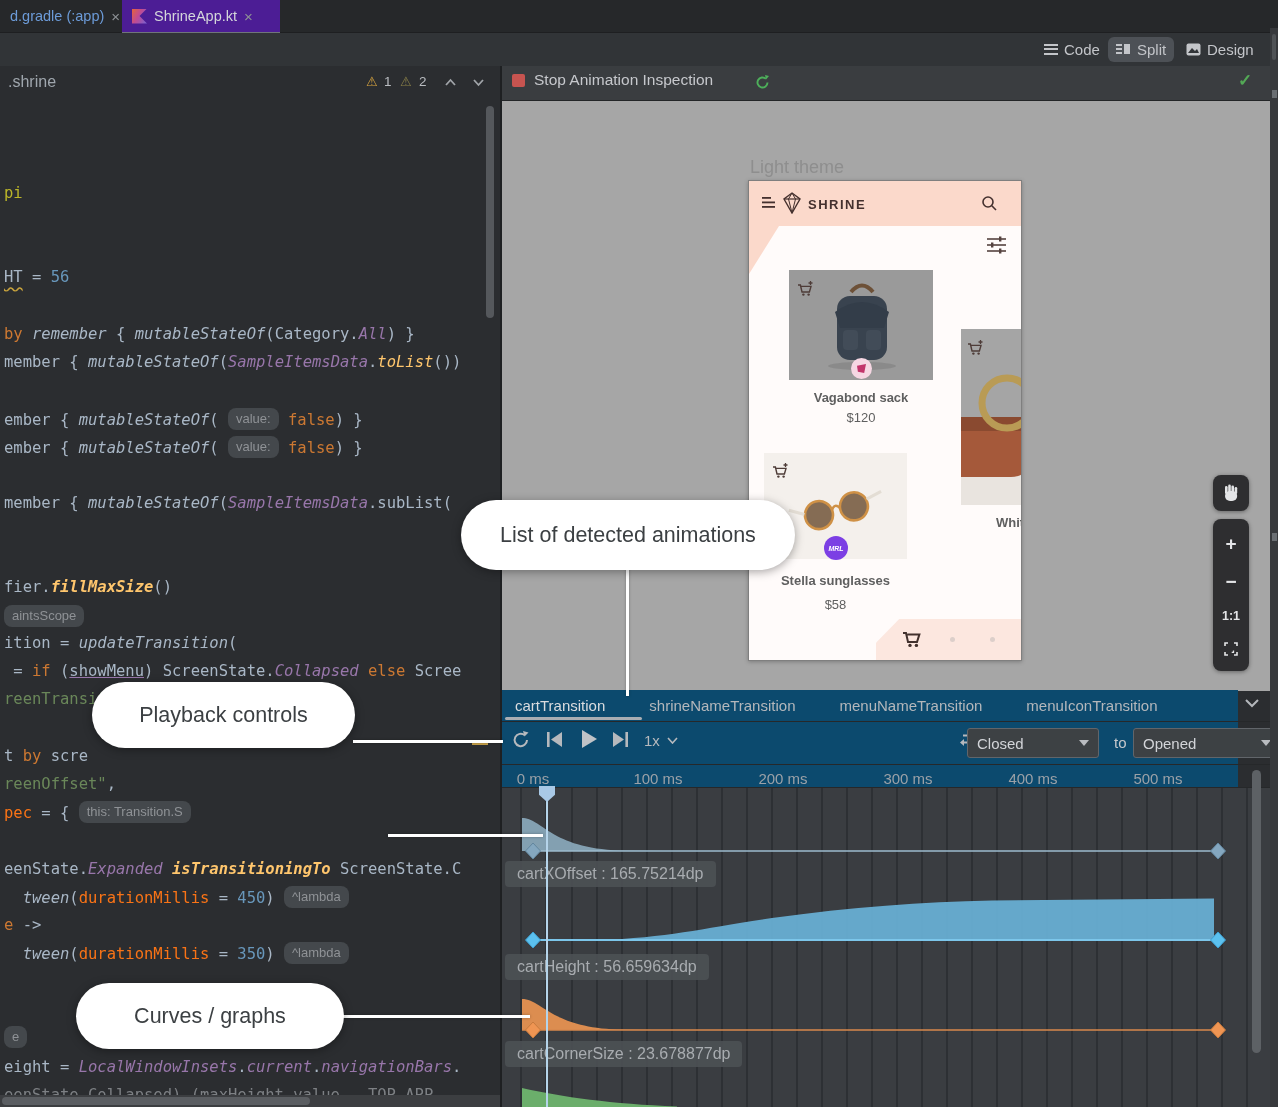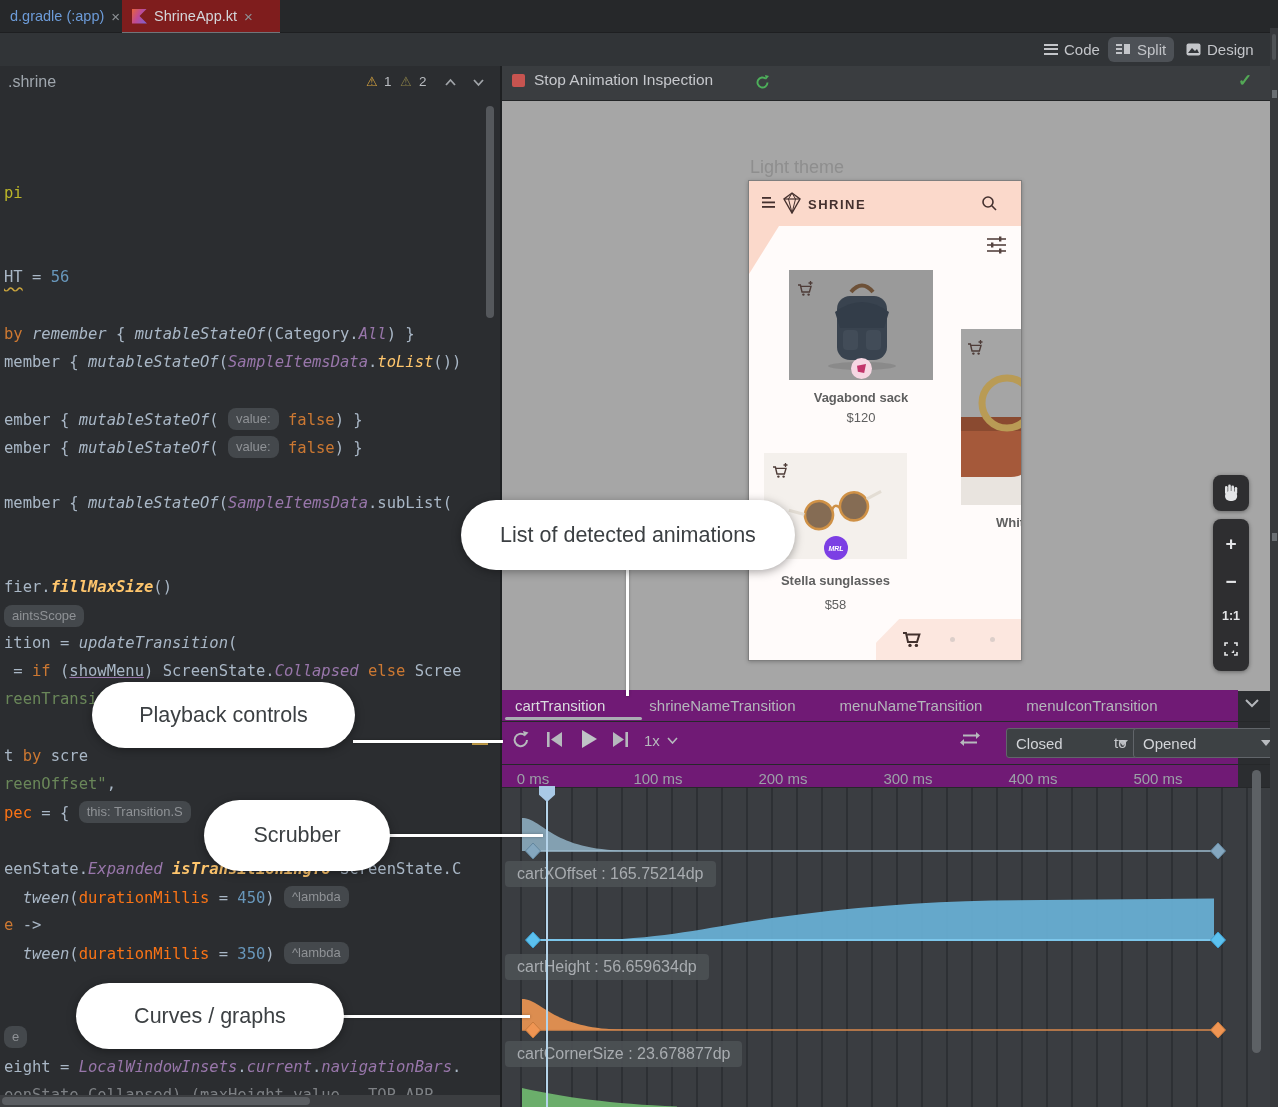--- a/index.html
+++ b/index.html
@@ -4,21 +4,21 @@
 <style>
   html,body{margin:0;padding:0;background:#2b2d30;}
   #root{position:relative;width:1278px;height:1107px;overflow:hidden;background:#2b2d30;
         font-family:"Liberation Sans",sans-serif;}
   .abs{position:absolute;}
   
   .tabbar{left:0;top:0;width:1278px;height:32px;background:#26282a;border-bottom:1px solid #1e1f21;}
   .etab{position:absolute;top:0;height:32px;display:flex;align-items:center;gap:7px;font-size:14.5px;padding:0 10px;}
   .etab .x{color:#8e9296;font-size:15px;line-height:1;}
   .etab.inactive{color:#6c9bd8;}
-  .etab.active{background:#7f1d1d;color:#d4d6da;border-bottom:3px solid #70757a;}
+  .etab.active{background:#4c1d95;color:#d4d6da;border-bottom:3px solid #70757a;}
   .kticon{width:15px;height:15px;background:linear-gradient(120deg,#e6633a 0%,#bf4a95 45%,#7464d6 100%);
           clip-path:polygon(0 0,100% 0,50% 50%,100% 100%,0 100%);}
   
   .row2{left:0;top:33px;width:1278px;height:33px;background:#313437;border-bottom:1px solid #26282a;}
   .vmode{position:absolute;top:4px;height:25px;display:flex;align-items:center;gap:6px;color:#c3c5c9;font-size:15px;padding:0 8px;}
   .vmode.sel{background:#4d5156;border-radius:6px;}
   .bars{width:14px;height:11px;background:repeating-linear-gradient(to bottom,#c3c5c9 0 2px,transparent 2px 4.5px);}
   
   .crumbrow{left:0;top:66px;width:500px;height:34px;background:#2b2d30;}
   .stoprow{left:502px;top:66px;width:776px;height:34px;background:#3a3d40;}
@@ -55,21 +55,21 @@
   .sh-img{position:absolute;overflow:hidden;}
   .sh-name{position:absolute;color:#5f5f5f;font-size:13px;font-weight:bold;text-align:center;white-space:nowrap;}
   .sh-price{position:absolute;color:#5f5f5f;font-size:13px;text-align:center;}
   .sh-bottombar{position:absolute;left:127px;top:438px;width:145px;height:41px;background:#fce7df;
                 clip-path:polygon(16% 0,100% 0,100% 100%,0 100%,0 58%);}
   .dot{width:5px;height:5px;border-radius:50%;background:#dccfca;}
   .zbtn{background:#2e2e30;border-radius:8px;box-shadow:0 1px 4px rgba(0,0,0,.4);display:flex;align-items:center;justify-content:center;}
   .zglyph{color:#e4e5e7;font-size:19px;font-weight:bold;line-height:1;}
   .z11{color:#e4e5e7;font-size:12.5px;font-weight:bold;}
   
-  .animpanel{left:502px;top:690px;width:736px;height:417px;background:#701a75;}
+  .animpanel{left:502px;top:690px;width:736px;height:417px;background:#0c4a6e;}
   .atabs{position:absolute;left:13px;top:0;height:30px;display:flex;align-items:center;gap:44px;}
   .atab{font-size:15px;color:#b4b7bb;white-space:nowrap;}
   .atab.active{color:#dadcdf;}
   .atab-underline{position:absolute;left:3px;top:27px;width:137px;height:3px;background:#a9adb2;border-radius:2px;}
   .arow-div{position:absolute;left:0;width:776px;height:1px;background:#26282a;}
   .combo{position:absolute;top:38px;height:28px;background:#3d4144;border:1px solid #61656a;border-radius:3px;
          display:flex;align-items:center;justify-content:space-between;padding:0 9px;color:#d2d4d8;font-size:15px;}
   .caret{width:0;height:0;border-left:5px solid transparent;border-right:5px solid transparent;border-top:6px solid #b9bcc0;}
   .tolabel{color:#c7c9cd;font-size:15px;}
   .speed{color:#b6b9bd;font-size:15px;}
@@ -347,21 +347,21 @@
       <svg width="11" height="7">
         <polyline points="1,1 5.5,6 10,1" fill="none" stroke="#b6b9bd" stroke-width="1.6"></polyline>
         </svg>
     </div>
     <svg class="abs" style="left:458px;top:41px;" width="20" height="16">
       <path d="M3 4.5 h13" stroke="#b6b9bd" stroke-width="2"></path>
         <polygon points="16,1 20,4.5 16,8" fill="#b6b9bd"></polygon>
       <path d="M4 11.5 h13" stroke="#b6b9bd" stroke-width="2"></path>
         <polygon points="4,8 0,11.5 4,15" fill="#b6b9bd"></polygon>
       </svg>
-    <div class="combo" style="left:504px;width:112px;">
+    <div class="combo" style="left:465px;width:112px;">
       <span>Closed</span>
       <span class="caret"></span>
     </div>
     <span class="abs tolabel" style="left:612px;top:44px;">to</span>
     <div class="combo" style="left:631px;width:128px;">
       <span>Opened</span>
       <span class="caret"></span>
     </div>
     <div class="arow-div" style="top:74px;"></div>
 
@@ -414,21 +414,18 @@
 
   <div class="conn" style="left:626px;top:568px;width:3px;height:128px;"></div>
   <div class="callout" style="left:461px;top:500px;width:334px;height:70px;">
     <span>List of detected animations</span>
   </div>
   <div class="conn" style="left:353px;top:740px;width:150px;height:3px;"></div>
   <div class="callout" style="left:92px;top:682px;width:263px;height:66px;">
     <span>Playback controls</span>
   </div>
   <div class="conn" style="left:388px;top:834px;width:155px;height:3px;"></div>
-  <div class="callout" style="left:204px;top:800px;width:186px;height:71px;">
-    <span>Scrubber</span>
-  </div>
   <div class="conn" style="left:342px;top:1015px;width:188px;height:3px;"></div>
   <div class="callout" style="left:76px;top:983px;width:268px;height:66px;">
     <span>Curves / graphs</span>
   </div>
 
 </div>
 
 </body></html>

